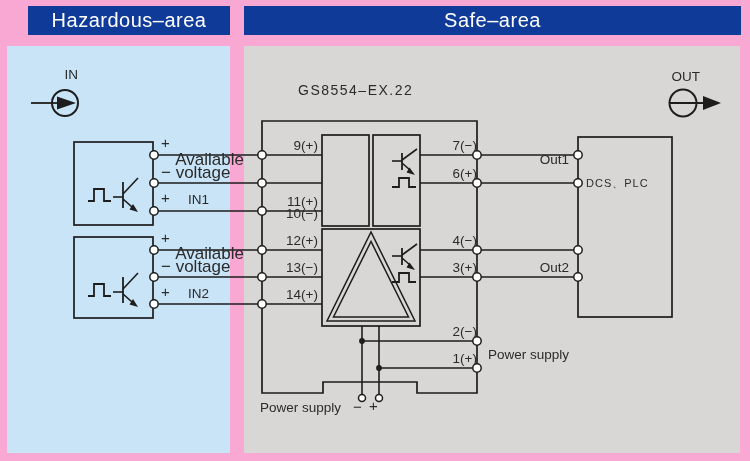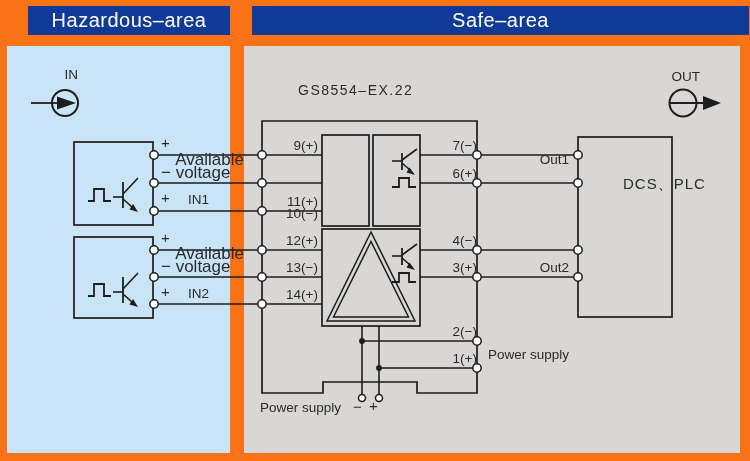--- a/index.html
+++ b/index.html
@@ -1,37 +1,37 @@
 <!DOCTYPE html>
 <html><head>
 <meta charset="utf-8">
 <style>
   html,body{margin:0;padding:0;}
   .canvas{
-    position:relative;width:750px;height:461px;background:#f97316;
+    position:relative;width:750px;height:461px;background:#f9a8d4;
     font-family:"Liberation Sans","DejaVu Sans",sans-serif;color:#2b2b2b;
     overflow:hidden;
   }
   .hdr{
     position:absolute;top:6px;height:29px;background:#103a97;
     color:#ffffff;display:flex;align-items:center;justify-content:center;
     font-size:20px;letter-spacing:0.5px;
   }
   .hdr-left{left:28px;width:202px;}
-  .hdr-right{left:244px;width:497px;margin-left:8px;}
+  .hdr-right{left:244px;width:497px;}
   .panel{position:absolute;top:46px;height:407px;}
   .panel-blue{left:7px;width:223px;background:#c8e4f6;}
   .panel-gray{left:244px;width:496px;background:#d8d7d5;}
   svg.overlay{position:absolute;left:0;top:0;}
   .lbl{position:absolute;white-space:nowrap;line-height:15px;font-size:13.5px;}
   .ctr{text-align:right;}
   .t-title{font-size:14px;letter-spacing:1.5px;line-height:22px;}
   .t-plus{font-size:15px;}
   .t-small{font-size:17px;}
-  .t-dcs{font-size:15px;letter-spacing:1px;margin-left:37px;}
+  .t-dcs{font-size:11px;letter-spacing:1px;}
 </style>
 </head>
 <body>
 
 <div class="canvas">
 
   <div class="hdr hdr-left">
     <span>Hazardous–area</span>
   </div>
   <div class="hdr hdr-right">

